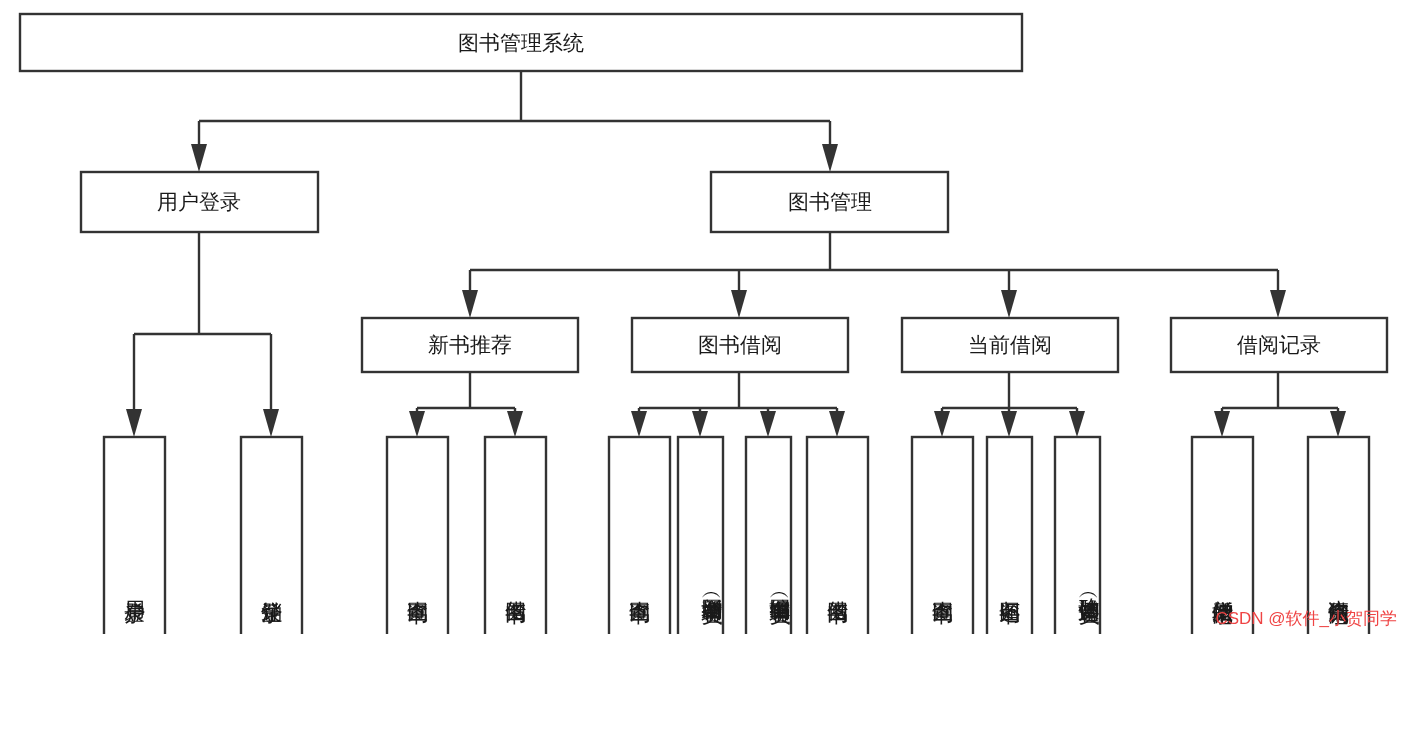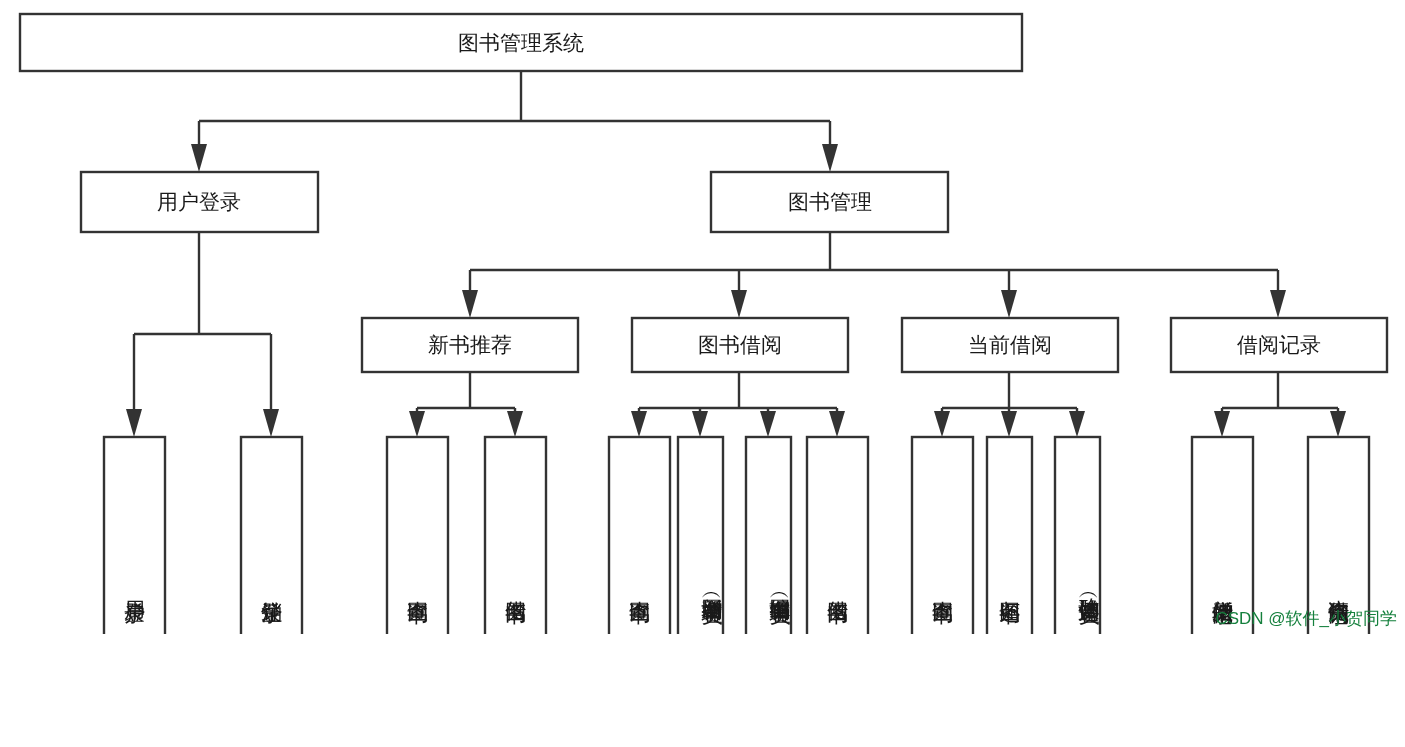--- a/index.html
+++ b/index.html
@@ -61,21 +61,21 @@
     white-space: nowrap;
     pointer-events: none;
     user-select: none;
   }
   .watermark {
     position: absolute;
     right: 8px;
     bottom: 4px;
     font-family: "Liberation Sans", "DejaVu Sans", sans-serif;
     font-size: 17px;
-    color: #15803d;
+    color: #ef4444;
     white-space: nowrap;
     user-select: none;
   }
 </style>
 </head>
 <body>
 
 <div id="canvas">
 
   <svg id="diagram" viewBox="0 0 1405 747">

